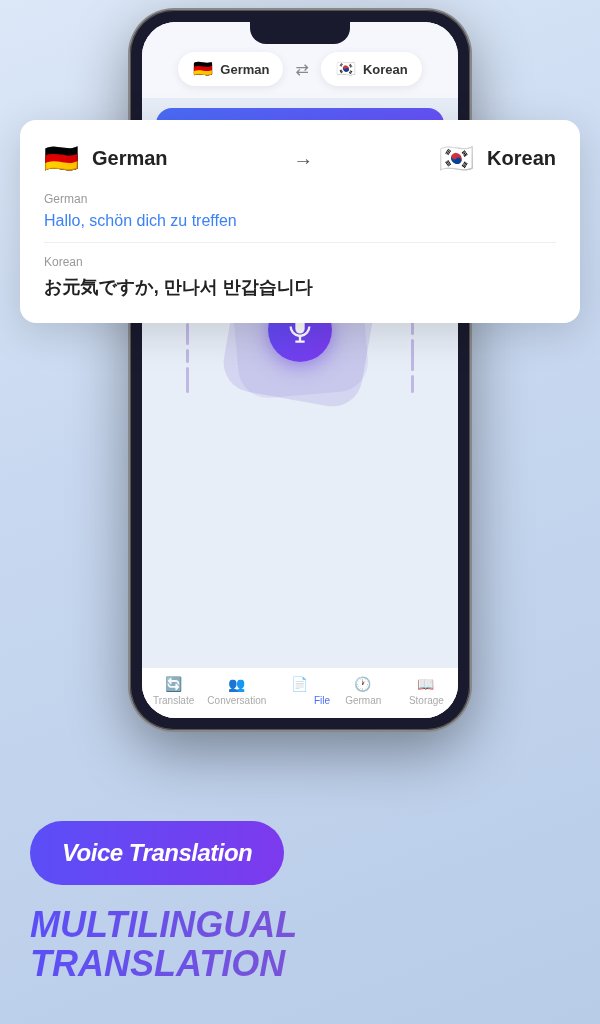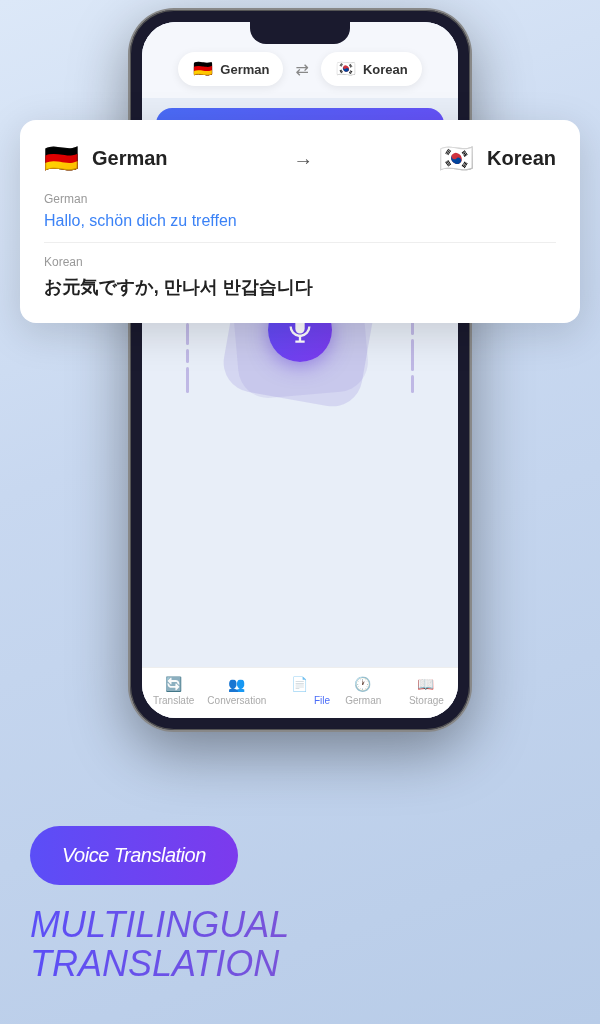--- a/index.html
+++ b/index.html
@@ -329,31 +329,31 @@
 
     .voice-pill {
       background: linear-gradient(90deg, #5b4ef7 0%, #7c3aed 100%);
       border-radius: 40px;
       padding: 18px 32px;
       display: inline-block;
       margin-bottom: 20px;
     }
 
     .voice-pill-text {
-      font-size: 20px;
-      font-weight: 400;
+      font-size: 24px;
+      font-weight: 700;
       font-style: italic;
       color: white;
       letter-spacing: -0.5px;
       text-align: right;
     }
 
     .multilingual-text {
       font-size: 36px;
-      font-weight: 400;
+      font-weight: 700;
       font-style: italic;
       line-height: 1.1;
       background: linear-gradient(90deg, #5b4ef7 0%, #9b59b6 100%);
       -webkit-background-clip: text;
       -webkit-text-fill-color: transparent;
       background-clip: text;
     }
   </style>
 </head>
 <body>

